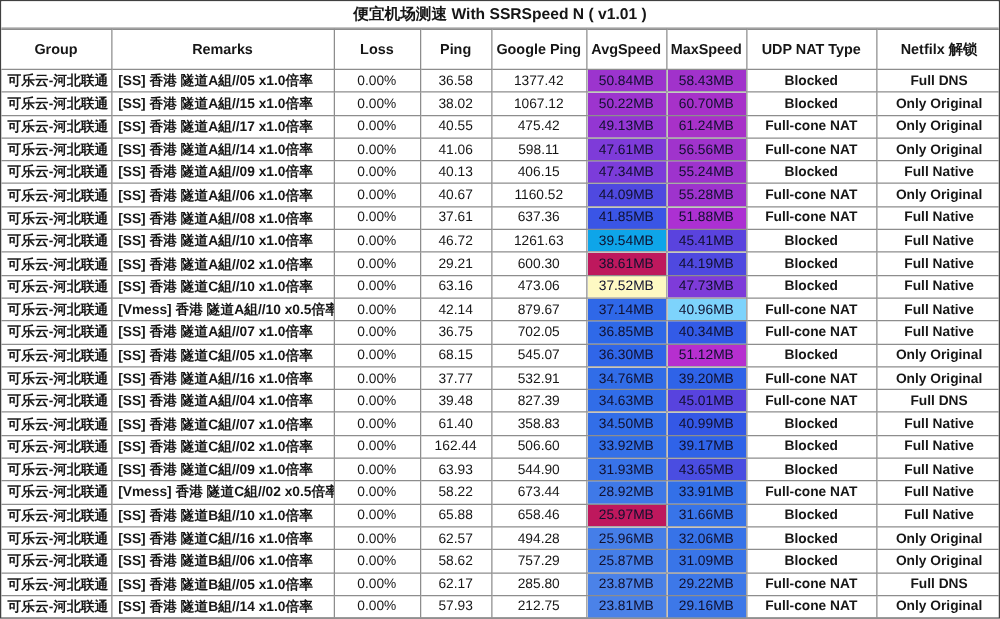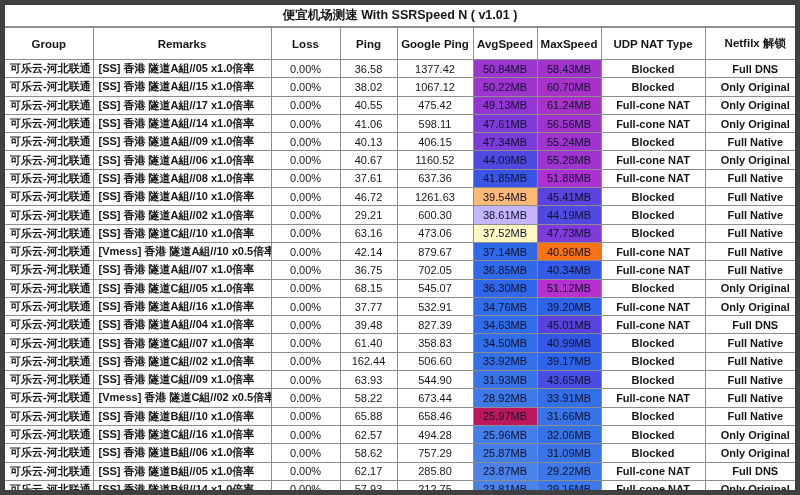--- a/index.html
+++ b/index.html
@@ -1,18 +1,18 @@
 <!DOCTYPE html>
 <html><head>
 <meta charset="utf-8">
 <style>
   html,body{margin:0;padding:0;background:#e8e8e8;}
   .sheet{
     width:800px;height:495px;box-sizing:border-box;
-    background:#ffffff;border:5px solid #404040;
+    background:#ffffff;border:1px solid #404040;
     font-family:"Liberation Sans","DejaVu Sans",sans-serif;
     color:#161616;overflow:hidden;
   }
   .title-bar{
     height:21px;line-height:21px;text-align:center;
     font-size:12.5px;font-weight:700;
     border-bottom:1px solid #8d8d8d;background:#fff;
   }
   table{width:800px;height:472px;border-collapse:collapse;table-layout:fixed;}
   col.c-group{width:88px}col.c-remarks{width:178px}col.c-loss{width:69px}
@@ -143,32 +143,32 @@
     <td class="t-speed" style="background-color: rgb(172, 48, 210);">51.88MB</td>
     <td class="t-nat">Full-cone NAT</td>
     <td class="t-nf">Full Native</td>
   </tr>
         <tr>
     <td class="t-group">可乐云-河北联通</td>
     <td class="t-remarks">[SS] 香港 隧道A組//10 x1.0倍率</td>
     <td class="t-num">0.00%</td>
     <td class="t-num">46.72</td>
     <td class="t-num">1261.63</td>
-    <td class="t-speed" style="background-color: #fdba74; margin-top: 24px;">39.54MB</td>
+    <td class="t-speed" style="background-color: #0ea5e9; margin-top: 24px;">39.54MB</td>
     <td class="t-speed" style="background-color: rgb(90, 67, 222);">45.41MB</td>
     <td class="t-nat">Blocked</td>
     <td class="t-nf">Full Native</td>
   </tr>
         <tr>
     <td class="t-group">可乐云-河北联通</td>
     <td class="t-remarks">[SS] 香港 隧道A組//02 x1.0倍率</td>
     <td class="t-num">0.00%</td>
     <td class="t-num">29.21</td>
     <td class="t-num">600.30</td>
-    <td class="t-speed" style="background-color: #c4b5fd;">38.61MB</td>
+    <td class="t-speed" style="background-color: #be185d;">38.61MB</td>
     <td class="t-speed" style="background-color: rgb(79, 73, 224);">44.19MB</td>
     <td class="t-nat">Blocked</td>
     <td class="t-nf">Full Native</td>
   </tr>
         <tr>
     <td class="t-group">可乐云-河北联通</td>
     <td class="t-remarks">[SS] 香港 隧道C組//10 x1.0倍率</td>
     <td class="t-num">0.00%</td>
     <td class="t-num">63.16</td>
     <td class="t-num">473.06</td>
@@ -177,21 +177,21 @@
     <td class="t-nat">Blocked</td>
     <td class="t-nf">Full Native</td>
   </tr>
         <tr>
     <td class="t-group">可乐云-河北联通</td>
     <td class="t-remarks">[Vmess] 香港 隧道A組//10 x0.5倍率</td>
     <td class="t-num">0.00%</td>
     <td class="t-num">42.14</td>
     <td class="t-num">879.67</td>
     <td class="t-speed" style="background-color: rgb(47, 104, 232);">37.14MB</td>
-    <td class="t-speed" style="background-color: #f97316;">40.96MB</td>
+    <td class="t-speed" style="background-color: #7dd3fc;">40.96MB</td>
     <td class="t-nat">Full-cone NAT</td>
     <td class="t-nf">Full Native</td>
   </tr>
         <tr>
     <td class="t-group">可乐云-河北联通</td>
     <td class="t-remarks">[SS] 香港 隧道A組//07 x1.0倍率</td>
     <td class="t-num">0.00%</td>
     <td class="t-num">36.75</td>
     <td class="t-num">702.05</td>
     <td class="t-speed" style="background-color: rgb(47, 105, 232);">36.85MB</td>

